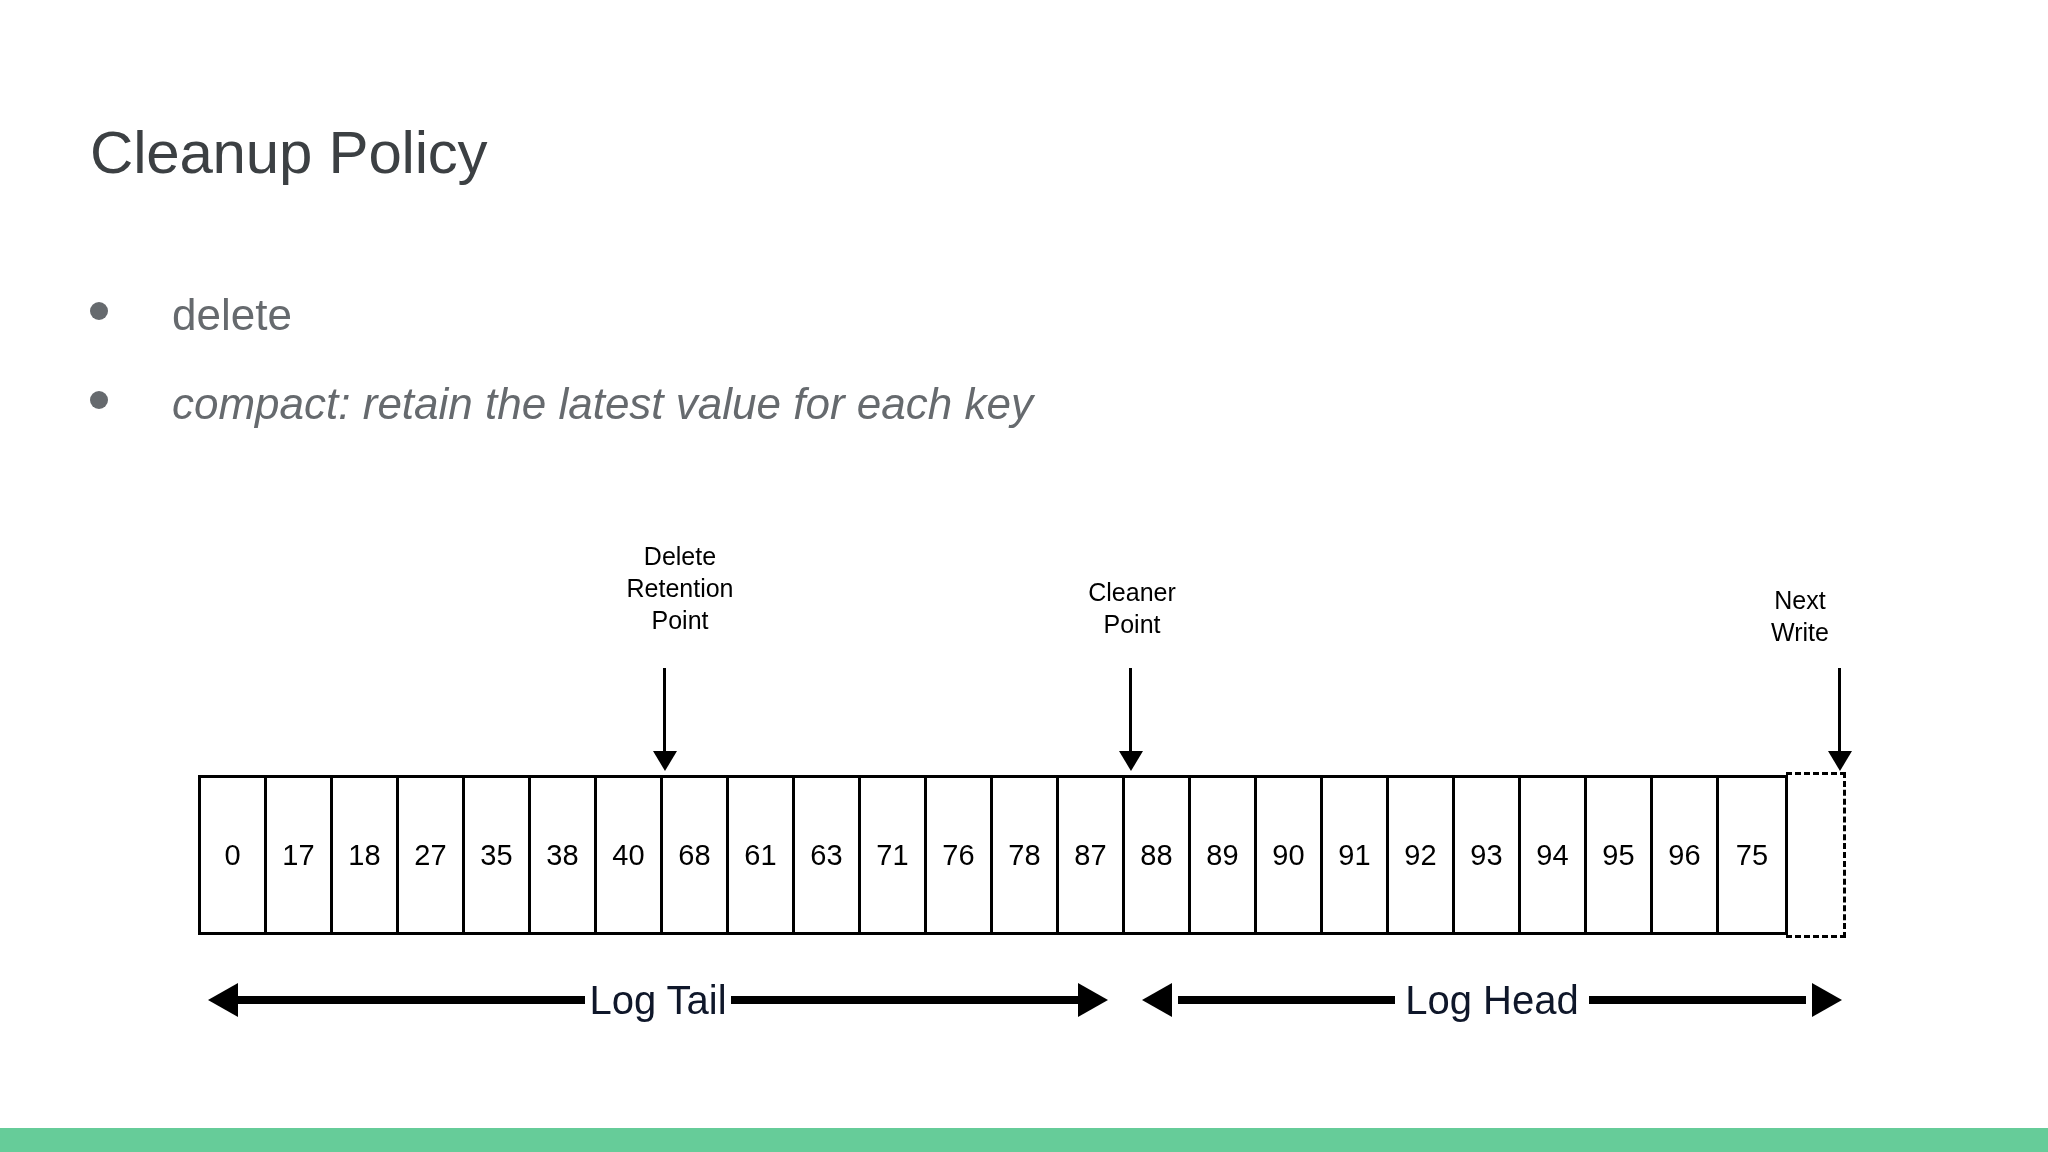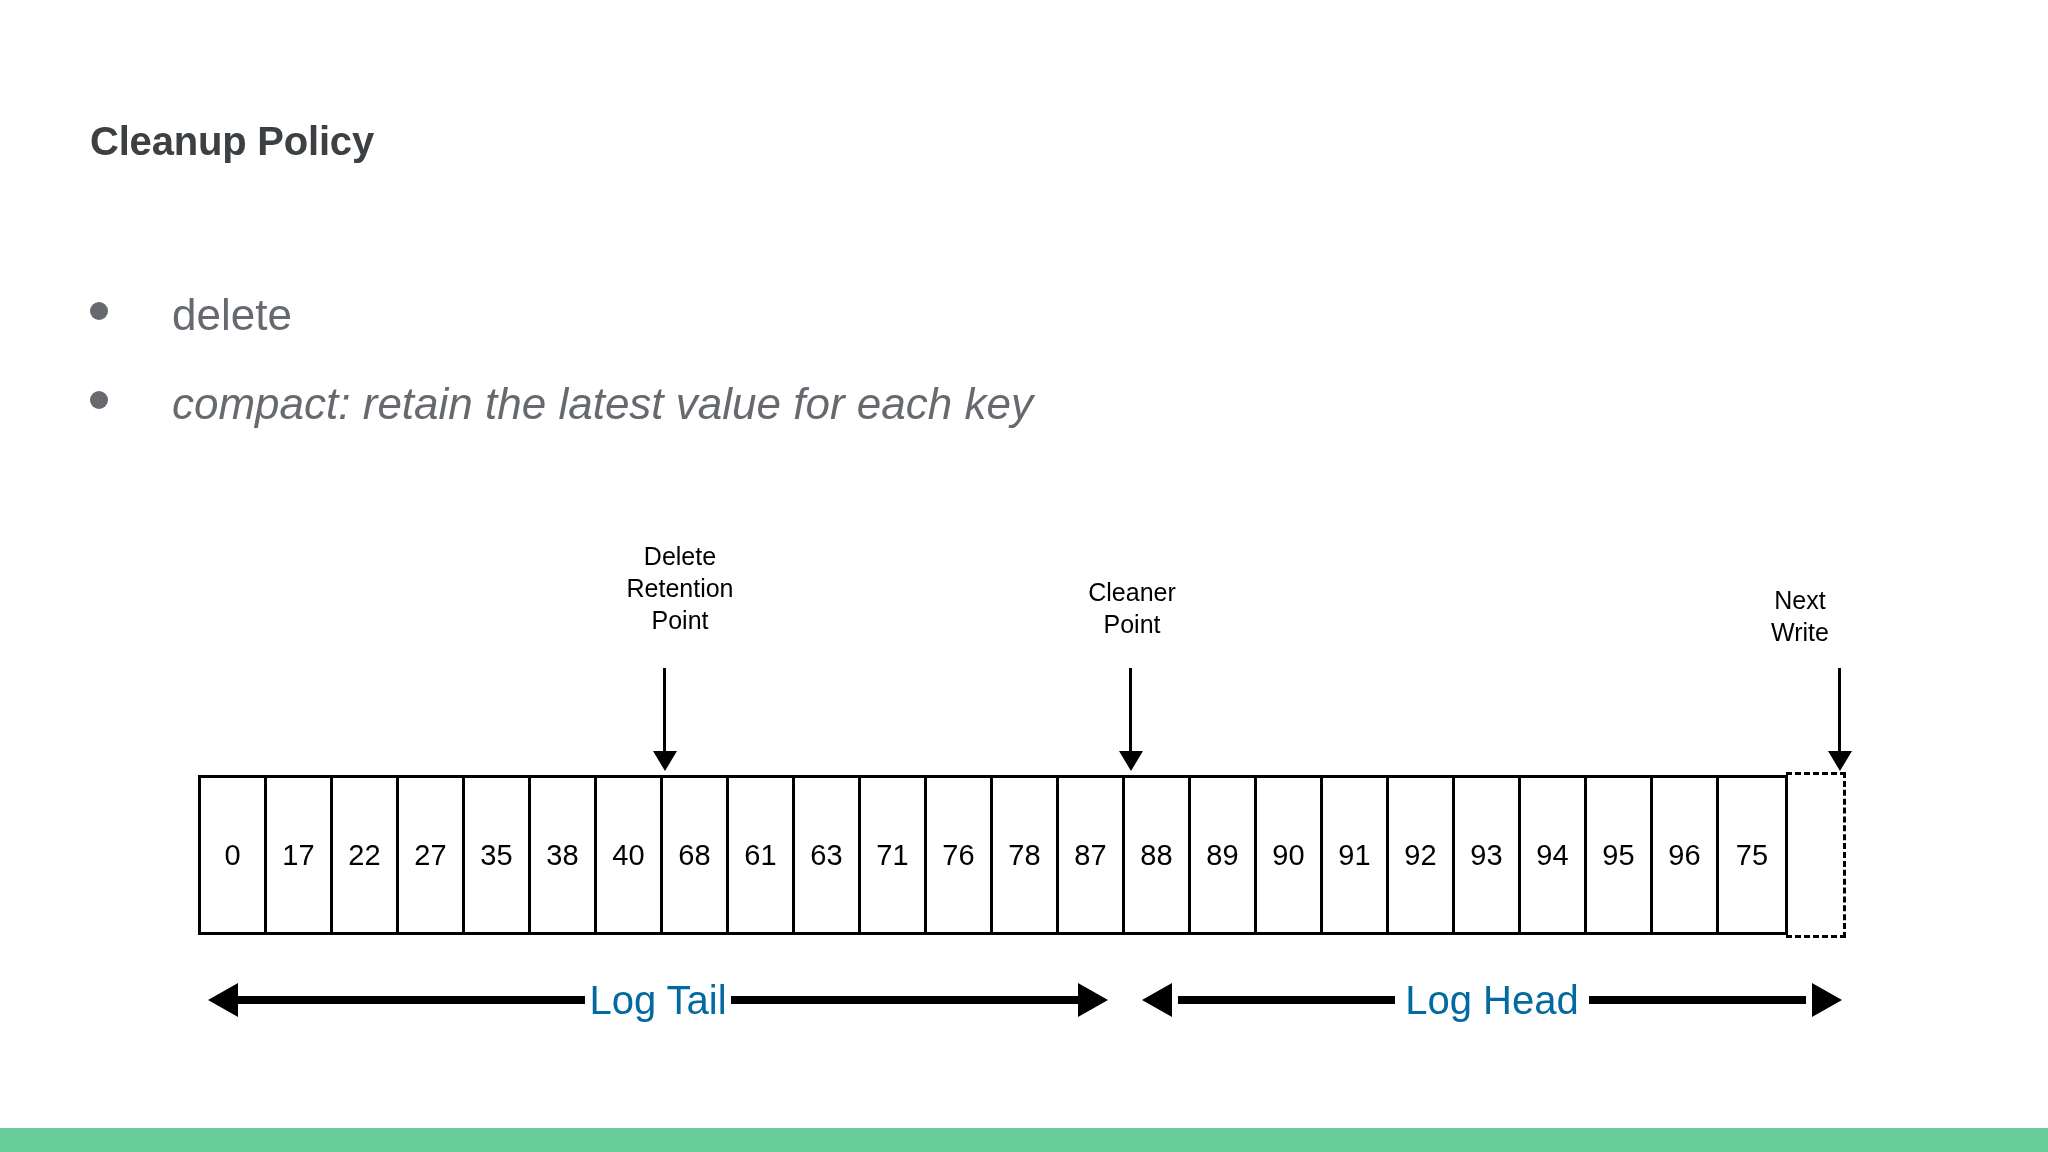--- a/index.html
+++ b/index.html
@@ -13,22 +13,22 @@
     background: #ffffff;
     font-family: "Liberation Sans", sans-serif;
     position: relative;
   }
 
   
   #slide-title {
     position: absolute;
     left: 90px;
     top: 118px;
-    font-size: 40px;
-    font-weight: 700;
+    font-size: 60px;
+    font-weight: 400;
     color: #3c4043;
     letter-spacing: -0.2px;
     line-height: 1.15;
     white-space: nowrap;
   }
 
   
   #bullet-list {
     position: absolute;
     left: 90px;
@@ -157,21 +157,21 @@
   .span-arrow .arrow-head-right { border-left: 30px solid #000; }
   .span-arrow .arrow-line {
     flex: 1 1 auto;
     height: 8px;
     background: #000;
   }
   .span-arrow .span-label {
     flex: 0 0 auto;
     padding: 0 4px;
     font-size: 40px;
-    color: #0369a1;
+    color: #0f172a;
     white-space: nowrap;
     line-height: 1;
   }
 
   
   #footer-bar {
     position: absolute;
     left: 0;
     bottom: 0;
     width: 2048px;
@@ -212,21 +212,21 @@
 
   <div class="callout" style="left:1680px; top:36px; width:240px;margin-top:8px;">
     <span class="cl-line">Next</span>
     <span class="cl-line">Write</span>
   </div>
   <div class="down-arrow" style="left:1838px; top:128px; height:86px;"></div>
 
   <div id="log-cells">
     <div class="log-cell">0</div>
     <div class="log-cell">17</div>
-    <div class="log-cell">22</div>
+    <div class="log-cell">18</div>
     <div class="log-cell">27</div>
     <div class="log-cell">35</div>
     <div class="log-cell">38</div>
     <div class="log-cell">40</div>
     <div class="log-cell">68</div>
     <div class="log-cell">61</div>
     <div class="log-cell">63</div>
     <div class="log-cell">71</div>
     <div class="log-cell">76</div>
     <div class="log-cell">78</div>

